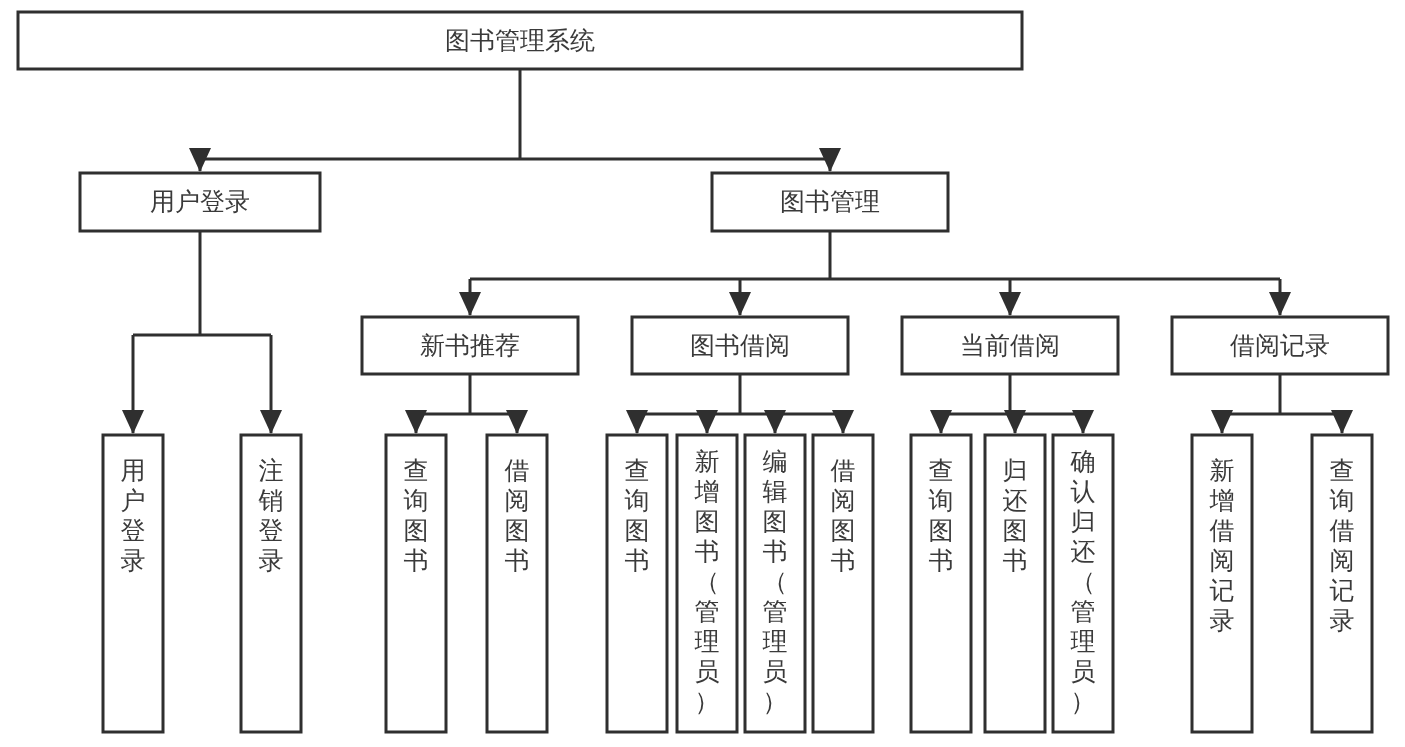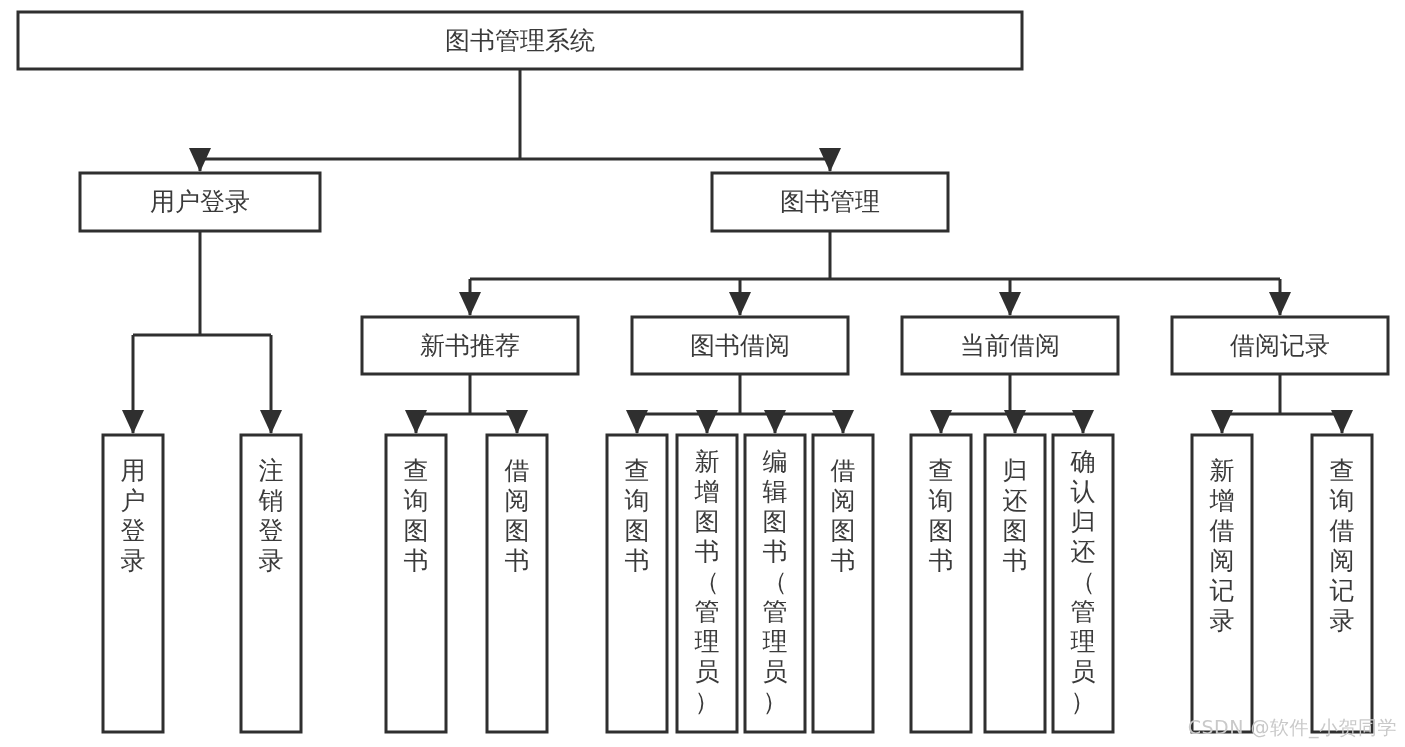--- a/index.html
+++ b/index.html
@@ -215,14 +215,13 @@
         <g>
           <rect x="1192" y="435" width="60" height="297" class="node-box leaf"></rect>
           <text x="1222" y="0" class="node-label vertical-label"><tspan x="1222" y="472">新</tspan><tspan x="1222" y="502">增</tspan><tspan x="1222" y="532">借</tspan><tspan x="1222" y="562">阅</tspan><tspan x="1222" y="592">记</tspan><tspan x="1222" y="622">录</tspan></text>
         </g>
         <g>
           <rect x="1312" y="435" width="60" height="297" class="node-box leaf"></rect>
           <text x="1342" y="0" class="node-label vertical-label"><tspan x="1342" y="472">查</tspan><tspan x="1342" y="502">询</tspan><tspan x="1342" y="532">借</tspan><tspan x="1342" y="562">阅</tspan><tspan x="1342" y="592">记</tspan><tspan x="1342" y="622">录</tspan></text>
         </g>
       </g>
   </svg>
-  <div class="watermark-text">CSDN @软件_小贺同学</div>
 </div>
 
 </body></html>

